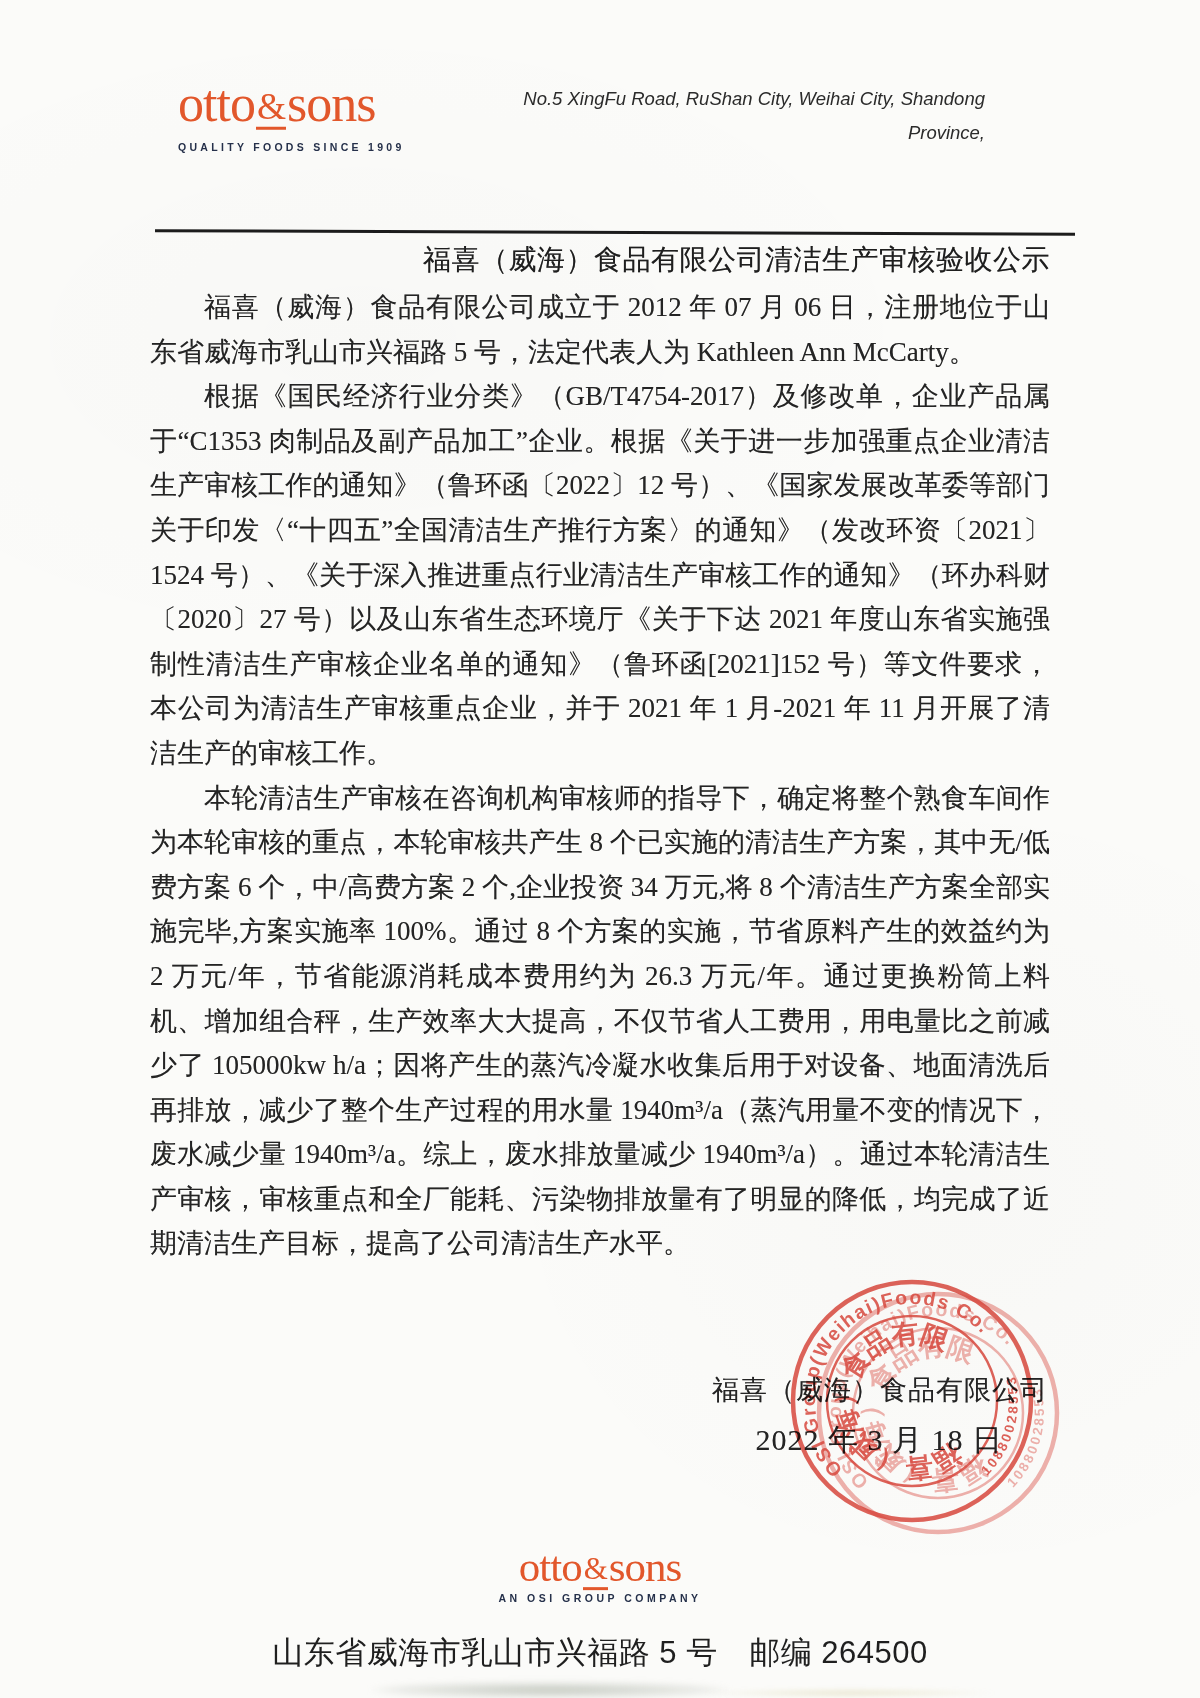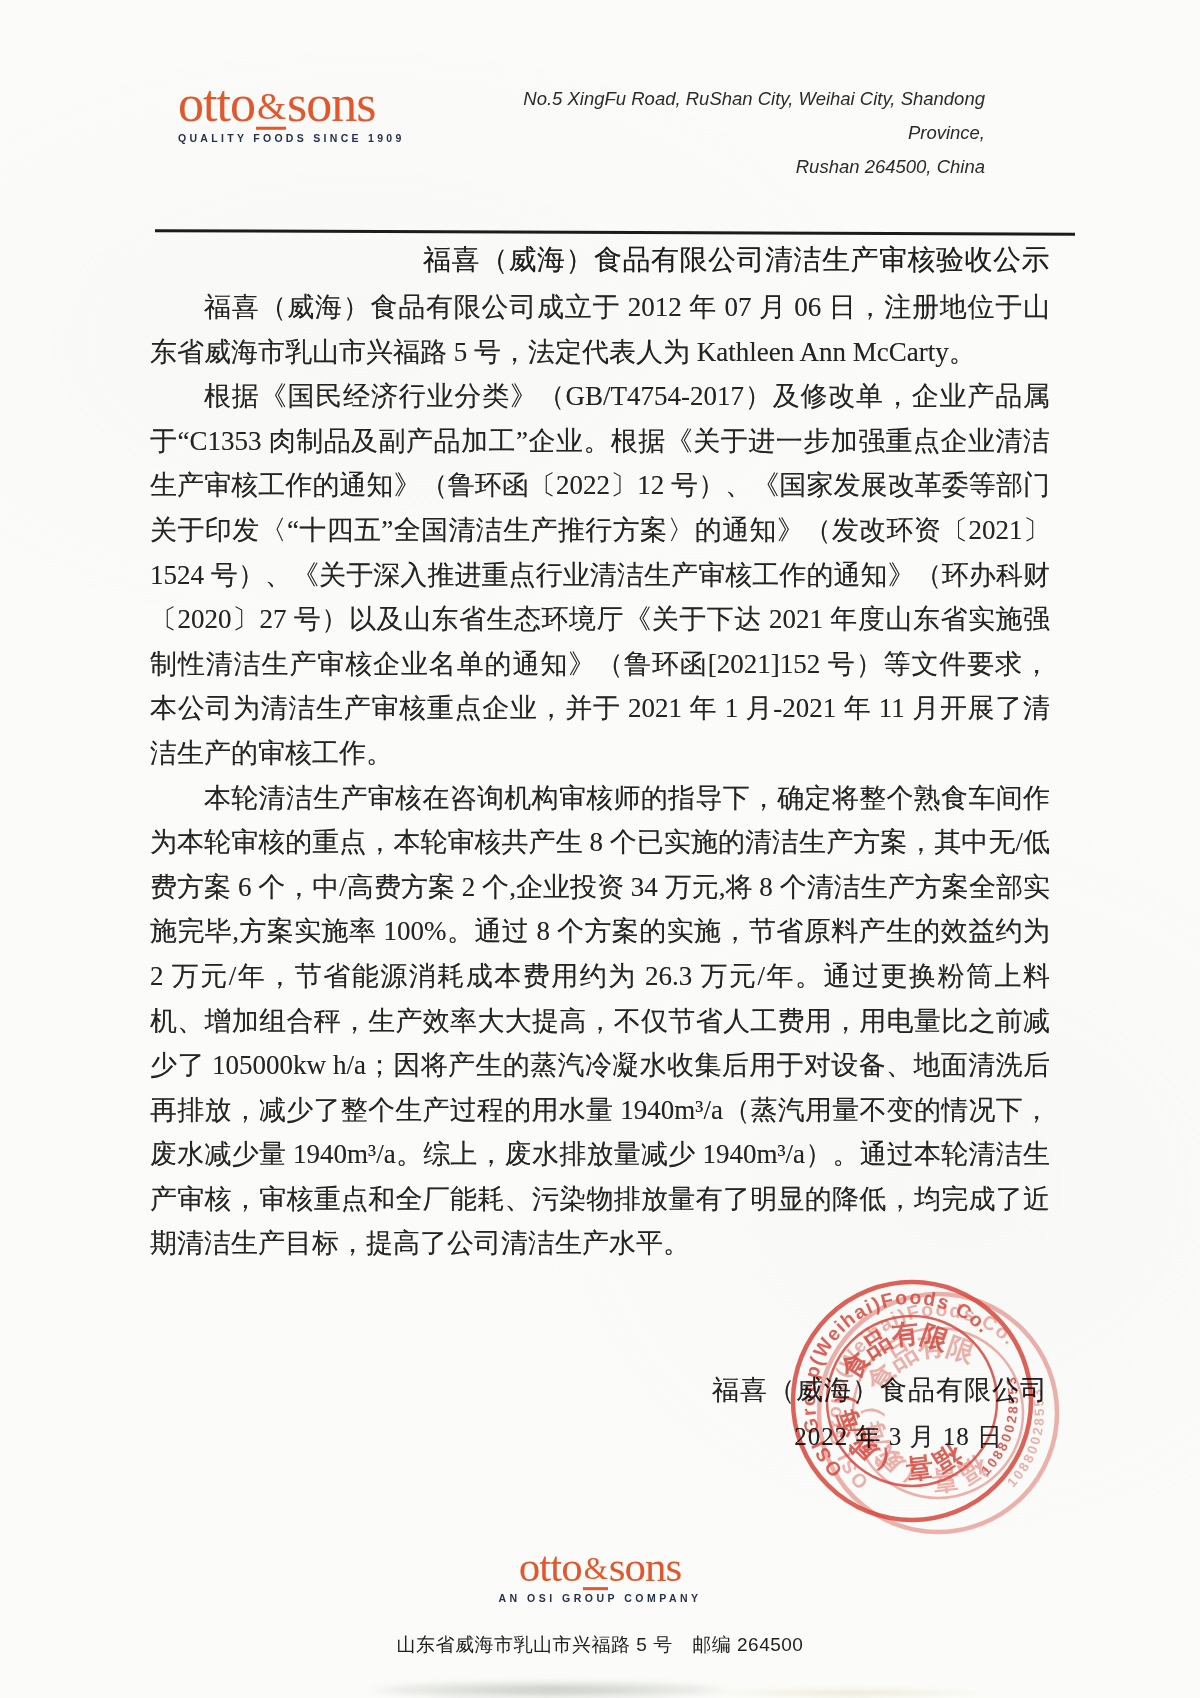--- a/index.html
+++ b/index.html
@@ -17,21 +17,21 @@
 
   
   .brand{ font-weight:normal; color:#e2572b; letter-spacing:-1px; line-height:1; }
   .brand .amp{
     display:inline-block; font-size:0.72em; transform:translateY(-0.06em);
     border-bottom:3px solid #e2572b; padding:0 1px 2px 1px; margin:0 1px;
   }
   .header-logo{ left:178px; top:78px; }
   .header-logo .brand{ font-size:52px; }
   .header-logo .brand-tagline{
-    font-family:"Liberation Sans","DejaVu Sans",sans-serif;
+    margin-top:9px; font-family:"Liberation Sans","DejaVu Sans",sans-serif;
     font-size:10.5px; font-weight:bold; letter-spacing:3.3px; color:#25304a; white-space:nowrap;
   }
   .header-address{
     right:215px; top:82px; text-align:right;
     font-family:"Liberation Sans","DejaVu Sans",sans-serif;
     font-size:18.5px; line-height:34px; color:#2b2b2b;font-style:italic;
   }
   .rule{
     left:155px; top:231px; width:920px; height:3px; background:#1c1c1c;
     transform:rotate(0.22deg);
@@ -45,42 +45,42 @@
     text-shadow:0 0 0.5px rgba(0,0,0,.45);
   }
   .doc p{
     font-size:27px; line-height:44.6px; text-align:justify; text-indent:2em;
     color:#242424; text-shadow:0 0 0.6px rgba(30,30,30,.35);
   }
 
   
   .sig-company{ right:152px; top:1372px; font-size:27px; color:#242424; letter-spacing:1px;
     text-shadow:0 0 0.6px rgba(30,30,30,.35); z-index:1; }
-  .sig-date{ right:197px; top:1420px; font-size:25px; color:#242424; letter-spacing:1px;
+  .sig-date{ right:197px; top:1420px; font-size:30px; color:#242424; letter-spacing:1px;
     text-shadow:0 0 0.6px rgba(30,30,30,.35); z-index:1; }
 
   
   .seal{ left:762px; top:1251px; width:300px; height:300px; mix-blend-mode:multiply; z-index:2; }
   .seal text{ font-family:"Liberation Sans","DejaVu Sans",sans-serif; }
   .seal .ring-latin{ font-size:19.5px; font-weight:bold; letter-spacing:1.5px; }
   .seal .ring-serial{ font-size:13.5px; font-weight:bold; letter-spacing:2.5px; }
   .seal .inner-cjk{ font-size:27px; font-weight:bold; letter-spacing:-1px;
     font-family:"Liberation Serif","DejaVu Serif",serif; }
 
   
   .footer-logo{ left:0; top:1545px; width:1200px; text-align:center; }
   .footer-logo .brand{ font-size:43px; }
   .footer-logo .brand-tagline{
     font-family:"Liberation Sans","DejaVu Sans",sans-serif;
     font-size:10.5px; font-weight:bold; letter-spacing:3.5px; color:#25304a;
   }
   .footer-address{
     left:0; top:1632px; width:1200px; text-align:center;
     font-family:"Liberation Sans","DejaVu Sans",sans-serif;
-    font-size:19px; color:#1f1f1f; letter-spacing:0.5px;
+    font-size:31px; color:#1f1f1f; letter-spacing:0.5px;
   }
   .smudge{
     left:370px; top:1682px; width:360px; height:16px; border-radius:50%;
     background:radial-gradient(ellipse at center, rgba(150,160,145,0.55), rgba(180,185,175,0.25) 60%, transparent 75%);
     filter:blur(3px);
   }
   .smudge2{
     left:700px; top:1688px; width:300px; height:10px; border-radius:50%;
     background:radial-gradient(ellipse at center, rgba(200,190,120,0.30), transparent 70%);
     filter:blur(2px);
@@ -90,21 +90,20 @@
 <body>
 
 <div class="abs header-logo">
   <div class="brand"><span>otto</span><span class="amp">&amp;</span><span>sons</span></div>
   <div class="brand-tagline">QUALITY FOODS SINCE 1909</div>
 </div>
 
 <div class="abs header-address">
   <div>No.5 XingFu Road, RuShan City, Weihai City, Shandong</div>
   <div>Province,</div>
-  <div>Rushan 264500, China</div>
 </div>
 
 <div class="abs rule"></div>
 
 <div class="abs doc">
   <div class="doc-title">福喜（威海）食品有限公司清洁生产审核验收公示</div>
   <p>福喜（威海）食品有限公司成立于 2012 年 07 月 06 日，注册地位于山东省威海市乳山市兴福路 5 号，法定代表人为 Kathleen Ann McCarty。</p>
   <p>根据《国民经济行业分类》（GB/T4754-2017）及修改单，企业产品属于“C1353 肉制品及副产品加工”企业。根据《关于进一步加强重点企业清洁生产审核工作的通知》（鲁环函〔2022〕12 号）、《国家发展改革委等部门关于印发〈“十四五”全国清洁生产推行方案〉的通知》（发改环资〔2021〕1524 号）、《关于深入推进重点行业清洁生产审核工作的通知》（环办科财〔2020〕27 号）以及山东省生态环境厅《关于下达 2021 年度山东省实施强制性清洁生产审核企业名单的通知》（鲁环函[2021]152 号）等文件要求，本公司为清洁生产审核重点企业，并于 2021 年 1 月-2021 年 11 月开展了清洁生产的审核工作。</p>
   <p>本轮清洁生产审核在咨询机构审核师的指导下，确定将整个熟食车间作为本轮审核的重点，本轮审核共产生 8 个已实施的清洁生产方案，其中无/低费方案 6 个，中/高费方案 2 个,企业投资 34 万元,将 8 个清洁生产方案全部实施完毕,方案实施率 100%。通过 8 个方案的实施，节省原料产生的效益约为 2 万元/年，节省能源消耗成本费用约为 26.3 万元/年。通过更换粉筒上料机、增加组合秤，生产效率大大提高，不仅节省人工费用，用电量比之前减少了 105000kw h/a；因将产生的蒸汽冷凝水收集后用于对设备、地面清洗后再排放，减少了整个生产过程的用水量 1940m³/a（蒸汽用量不变的情况下，废水减少量 1940m³/a。综上，废水排放量减少 1940m³/a）。通过本轮清洁生产审核，审核重点和全厂能耗、污染物排放量有了明显的降低，均完成了近期清洁生产目标，提高了公司清洁生产水平。</p>
 </div>

